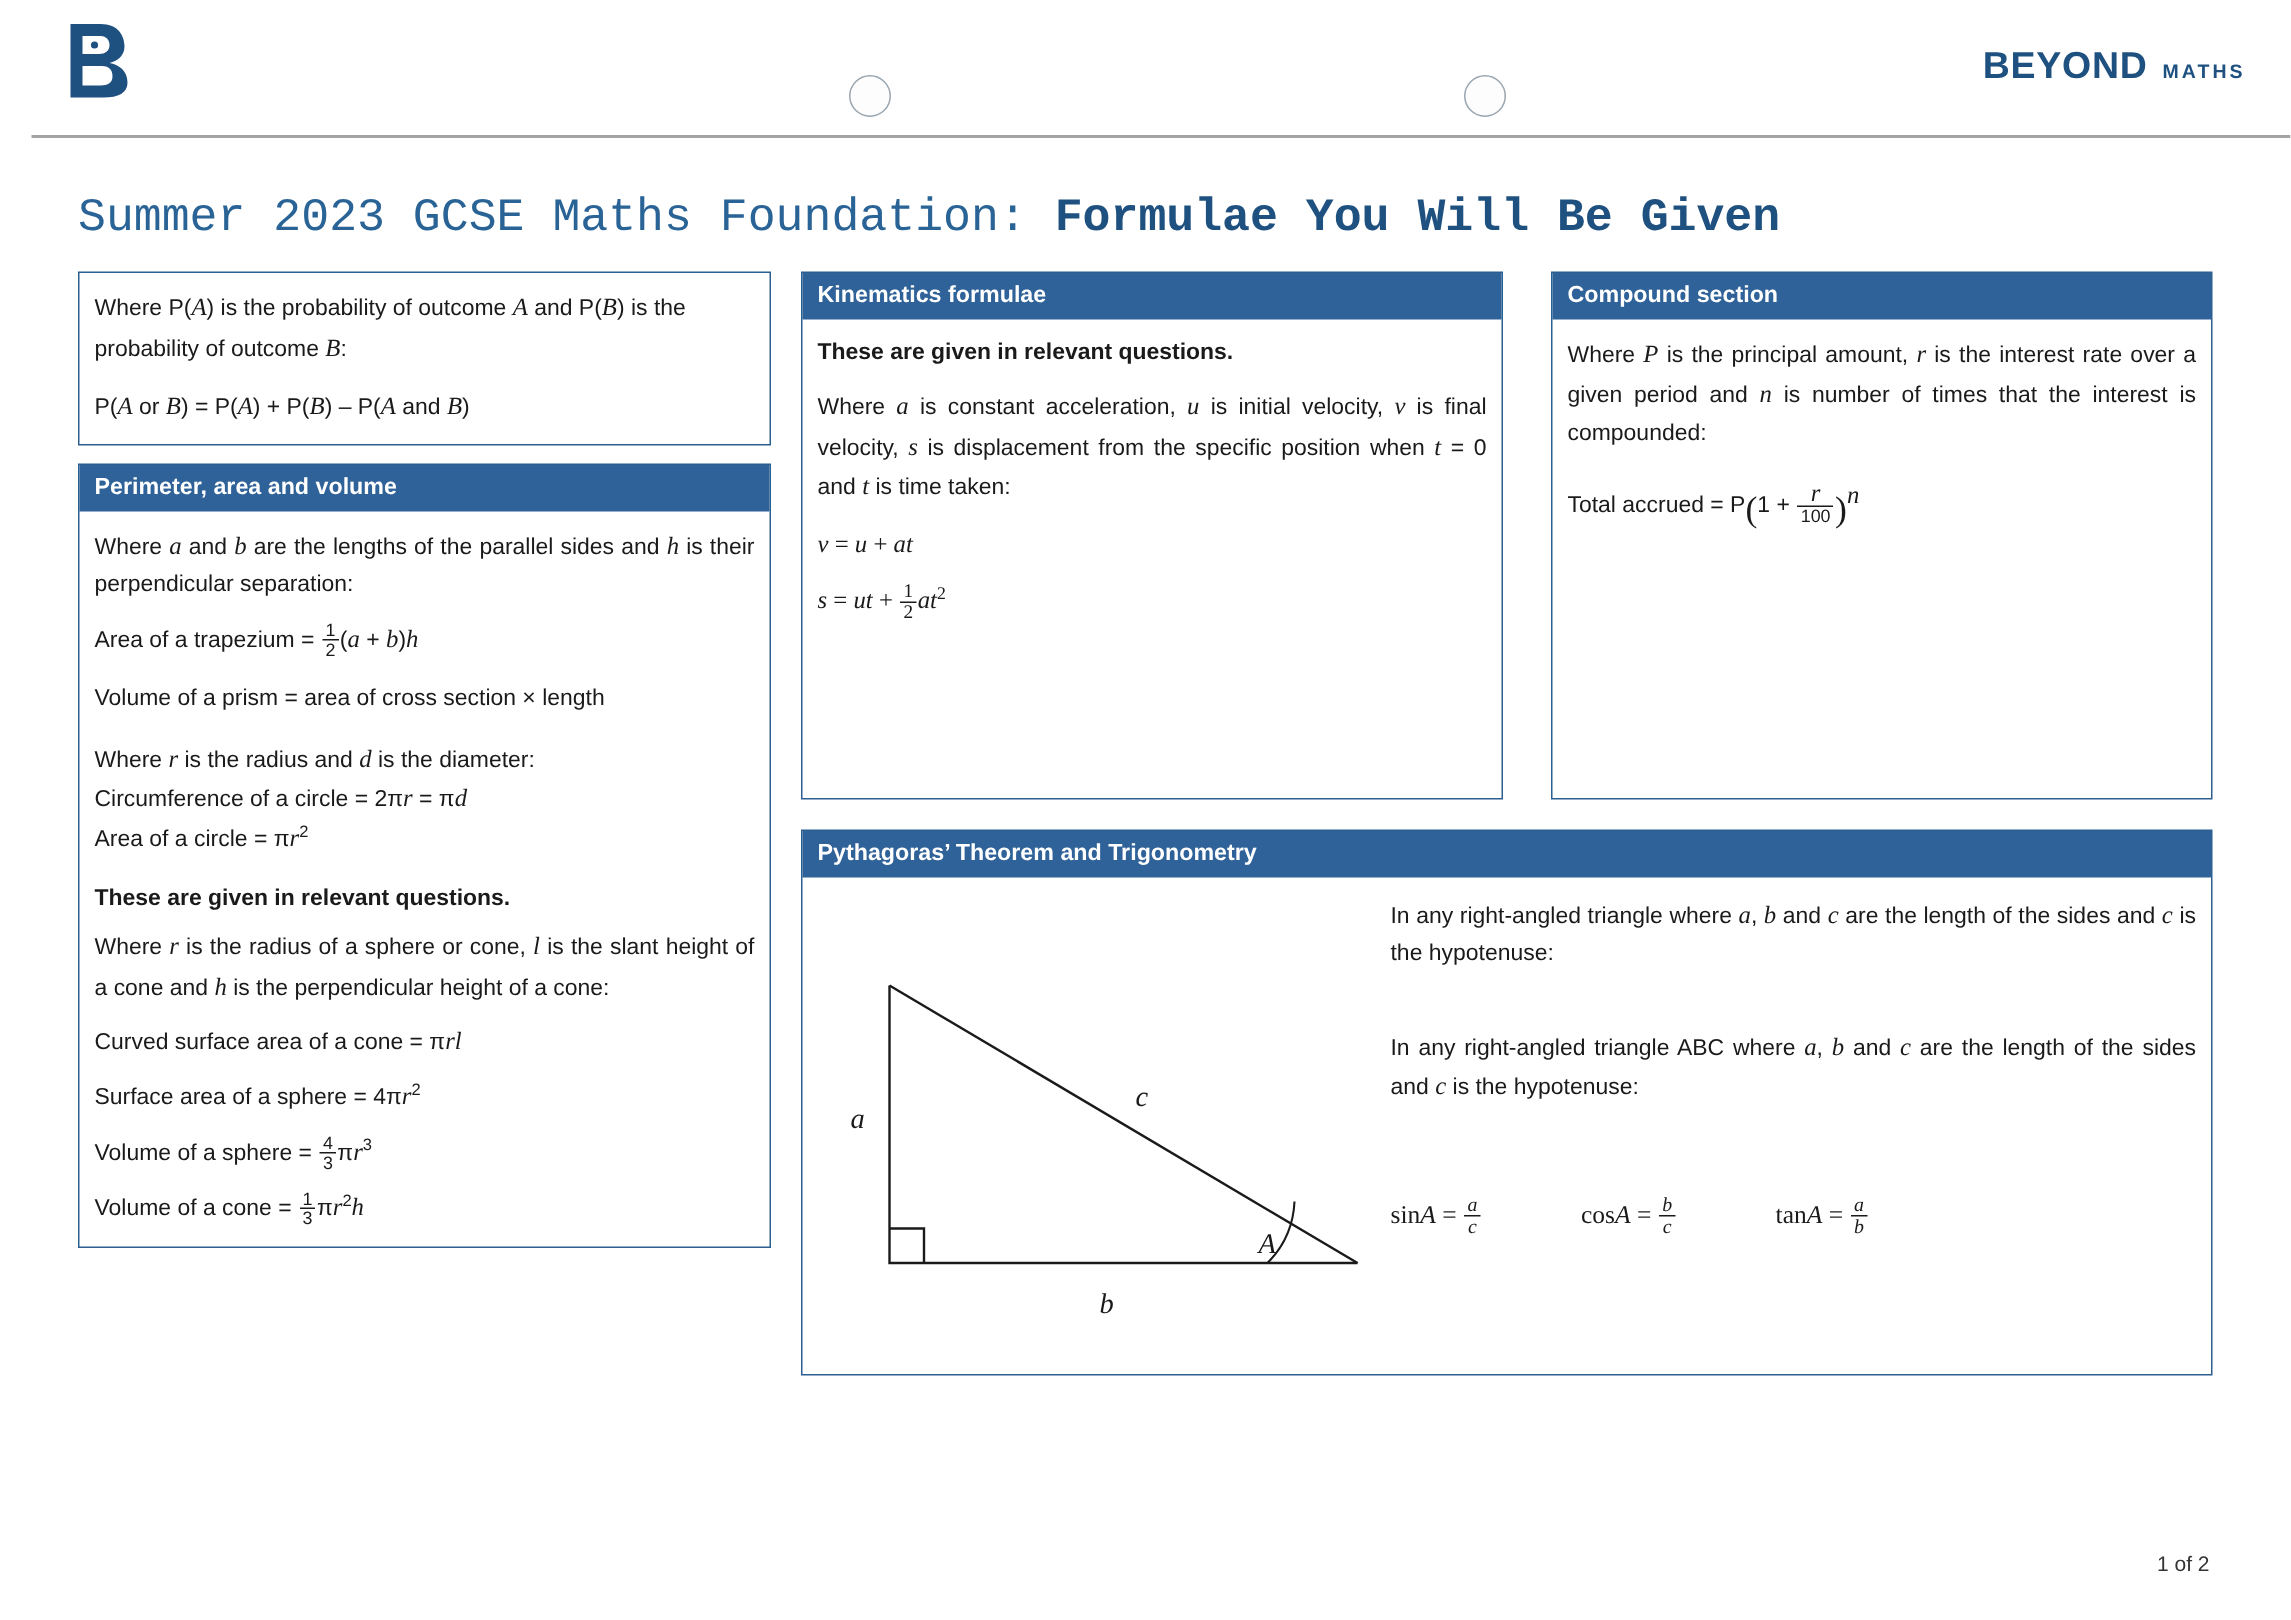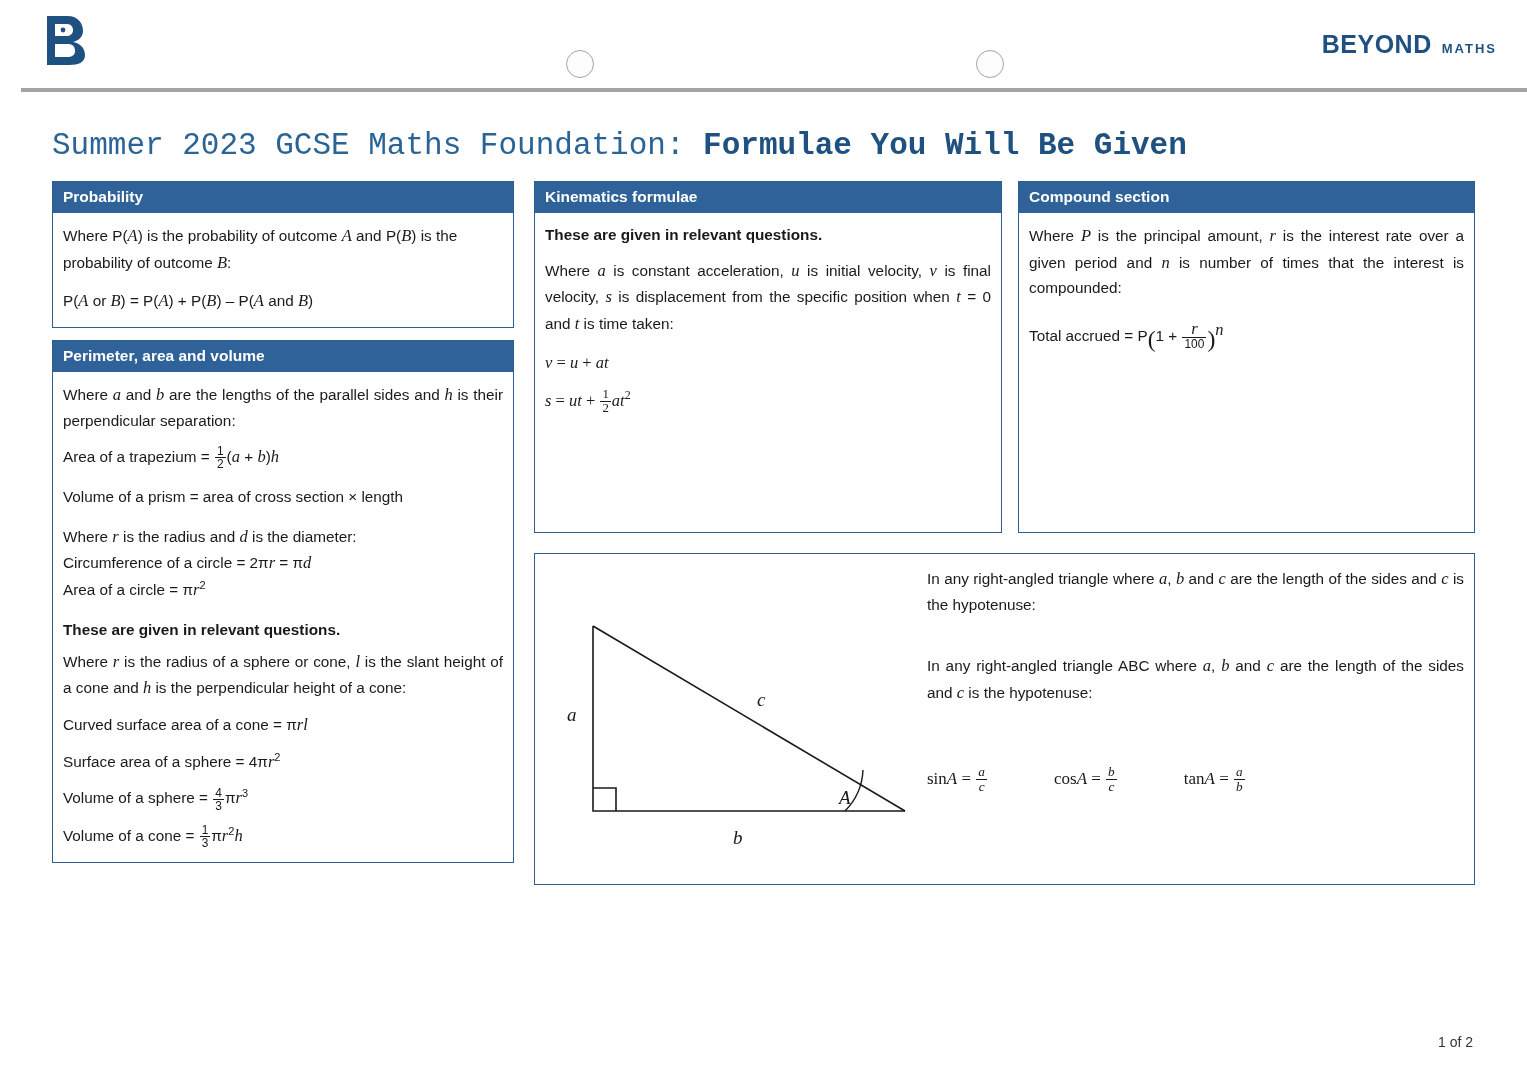--- a/index.html
+++ b/index.html
@@ -13,21 +13,21 @@
     font-family: "Liberation Sans", sans-serif;
     color: #1a1a1a;
     overflow: hidden;
     position: relative;
   }
 
   
   .page-header {
     position: relative;
     height: 92px;
-    border-bottom: 4px solid #a3a3a3;
+    border-bottom: 2px solid #a3a3a3;
     box-sizing: border-box;
     margin-left: 21px;
   }
   .logo {
     position: absolute;
     left: 22px;
     top: 14px;
     width: 44px;
     height: 52px;
   }
@@ -82,21 +82,21 @@
   }
   .columns {
     display: flex;
     gap: 20px;
     align-items: flex-start;
   }
   .col-left { width: 462px; flex: none; }
   .col-right { flex: 1; }
   .row-top {
     display: flex;
-    gap: 16px;
+    gap: 32px;
     align-items: stretch;
   }
   .box {
     border: 1px solid #2a5f8f;
     background: #fff;
     box-sizing: border-box;
     margin-bottom: 12px;
   }
   .box-head {
     background: #2f6298;
@@ -186,21 +186,20 @@
 <h1 class="doc-title">
   <span>Summer 2023 GCSE Maths Foundation: </span><span class="bold">Formulae You Will Be Given</span>
 </h1>
 
 <div class="sheet">
   <div class="columns">
 
     <div class="col-left">
 
       <div class="box">
-        <div class="box-head">Probability</div>
         <div class="box-body">
           <div>
             <span>Where P(</span><i class="v">A</i><span>) is the probability of outcome </span><i class="v">A</i>
             <span>and P(</span><i class="v">B</i><span>) is the probability of outcome </span><i class="v">B</i><span>:</span>
           </div>
           <div style="margin-top:12px">
             P(<i class="v">A</i> or <i class="v">B</i>) = P(<i class="v">A</i>) + P(<i class="v">B</i>) – P(<i class="v">A</i> and <i class="v">B</i>)
           </div>
         </div>
       </div>
@@ -274,20 +273,21 @@
               Where <i class="v">P</i> is the principal amount, <i class="v">r</i> is the interest rate over a given period and <i class="v">n</i> is number of times that the interest is compounded:
             </div>
             <div style="margin-top:16px">
               <span>Total accrued = P</span><span class="bigparen">(</span><span>1 + </span><span class="frac"><span class="num"><i class="v">r</i></span><span class="den">100</span></span><span class="bigparen">)</span><sup><i class="v">n</i></sup>
             </div>
           </div>
         </div>
       </div>
 
       <div class="box" style="margin-top:8px;">
+        <div class="box-head">Pythagoras’ Theorem and Trigonometry</div>
         <div class="pyth-body">
 
           <div class="pyth-fig">
             <svg width="378" height="300" viewBox="0 0 378 300">
 
               <polyline points="48,60 48,245 360,245" fill="none" stroke="#1a1a1a" stroke-width="1.6"></polyline>
               <line x1="48" y1="60" x2="360" y2="245" stroke="#1a1a1a" stroke-width="1.6"></line>
 
               <polyline points="48,222 71,222 71,245" fill="none" stroke="#1a1a1a" stroke-width="1.6"></polyline>
 

